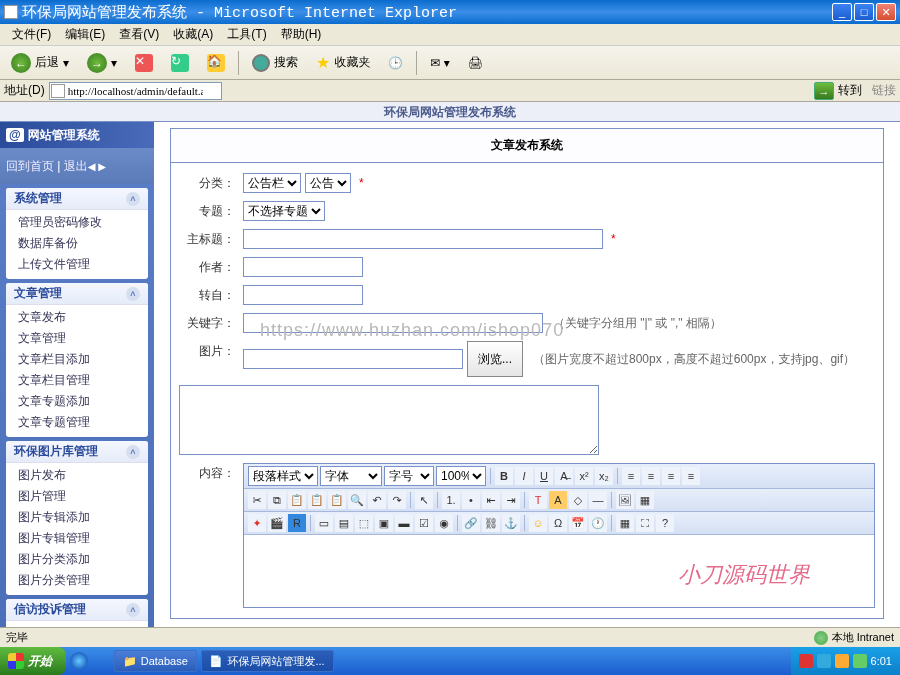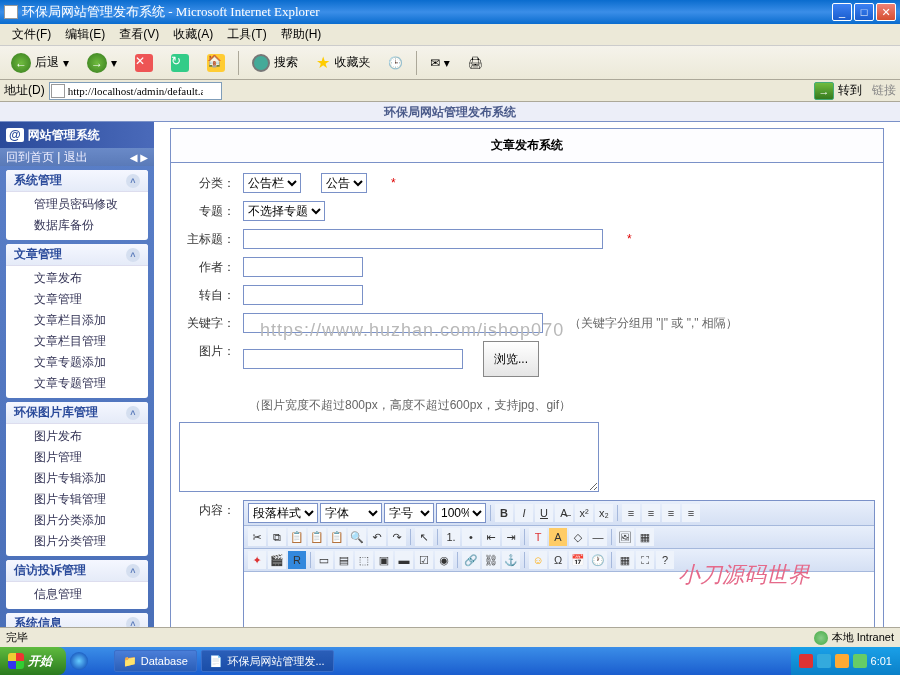--- a/index.html
+++ b/index.html
@@ -1,21 +1,21 @@
 <!DOCTYPE html>
 <html><head>
 <meta charset="utf-8">
 <style>
 * { margin: 0; padding: 0; box-sizing: border-box; }
 body { font-family: "Microsoft YaHei", SimSun, sans-serif; font-size: 12px; background: #ece9d8; width: 900px; height: 675px; overflow: hidden; position: relative; }
 
 
 .titlebar { height: 24px; background: linear-gradient(to bottom, #0a6cce, #3b8ee8 50%, #0a6cce); color: white; display: flex; align-items: center; padding: 0 4px; }
 .titlebar .page-icon { width: 14px; height: 14px; background: #fff; margin-right: 4px; border: 1px solid #999; }
-.titlebar .title-text { flex: 1; font-size: 13px; font-family: Liberation Serif, serif; }
+.titlebar .title-text { flex: 1; font-size: 15px; font-family: Liberation Mono, monospace; }
 .titlebar .winbtns { display: flex; gap: 2px; }
 .titlebar .winbtn { width: 20px; height: 18px; border: 1px solid #fff; border-radius: 2px; display: flex; align-items: center; justify-content: center; font-size: 11px; color: white; }
 .winbtn.min { background: linear-gradient(#3c81f3,#1a5dce); }
 .winbtn.max { background: linear-gradient(#3c81f3,#1a5dce); }
 .winbtn.close { background: linear-gradient(#f08276,#d64f31); }
 
 
 .menubar { height: 22px; background: #ece9d8; display: flex; align-items: center; padding: 0 6px; gap: 2px; border-bottom: 1px solid #ccc; }
 .menubar .mitem { padding: 2px 6px; }
 
@@ -42,36 +42,36 @@
 
 .page-header { height:20px; background:#eceef8; border-bottom:1px solid #7a91c8; text-align:center; line-height:20px; color:#4a5a8a; font-weight:bold; }
 
 
 .content { display:flex; height: 520px; background:#fff; }
 
 
 .sidebar { width:154px; background:linear-gradient(#5a7fc8,#4a6fb8); padding:0; }
 .side-hdr { height:26px; background:linear-gradient(to right,#2a4a9a,#4a6aba); color:white; display:flex; align-items:center; padding:0 6px; font-weight:bold; }
 .side-hdr .at { background:#fff;color:#2a4a9a;border-radius:2px;padding:0 3px;margin-right:4px;font-weight:bold; }
-.side-nav { height:18px; background:linear-gradient(#6a8ac8,#5a7ab8); display:flex; align-items:center; padding:0 6px; color:#fff; justify-content:space-between; }
+.side-nav { height:36px; background:linear-gradient(#6a8ac8,#5a7ab8); display:flex; align-items:center; padding:0 6px; color:#fff; }
 .side-nav a { color:#eef; text-decoration:none; }
 .side-nav .arrows { font-size:10px; }
 .side-group { margin:4px 6px; background:#fff; border-radius:3px; overflow:hidden; }
 .sg-hdr { height:22px; background:linear-gradient(#f5f7ff,#e5ebf8); color:#2a4a9a; font-weight:bold; padding:0 8px; display:flex; align-items:center; justify-content:space-between; border-bottom:1px solid #dde; }
 .sg-hdr .chev { width:14px;height:14px;border-radius:50%;background:#d5dff0;color:#5a7aba;display:flex;align-items:center;justify-content:center;font-size:9px; }
-.sg-items { padding: 2px 24px 4px; }
+.sg-items { padding: 2px 8px 4px; }
 .sg-items .sgi { padding:2px 4px; color:#335; cursor:pointer; }
 
 
 .main { flex:1; background:#fff; overflow:auto; padding: 0; }
 .form-title { text-align:center; font-weight:bold; padding:8px 0; border:1px solid #7a91c8; margin:6px 16px 0; background:#fdfdff; }
 .form-body { border:1px solid #7a91c8; border-top:none; margin:0 16px 8px; padding:6px 8px; }
 .frow { display:flex; align-items:flex-start; padding:4px 0; }
 .flabel { width:64px; text-align:right; padding-right:8px; color:#333; line-height:20px; }
-.fcontrol { flex:1; display:flex; align-items:center; gap:20px; flex-wrap:wrap; }
+.fcontrol { flex:1; display:flex; align-items:center; gap:4px; flex-wrap:wrap; }
 .fcontrol input[type=text] { height:20px; border:1px solid #7a91c8; padding:0 4px; font-size:12px; }
 .fcontrol select { height:20px; border:1px solid #7a91c8; font-size:12px; background:#fff; }
 .fcontrol textarea { border:1px solid #7a91c8; font-size:12px; padding:2px; }
 .req { color:#d00; margin-left:4px; }
 .fhint { color:#666; margin-left:6px; }
 .btn-browse { height:36px; padding:0 10px; background:linear-gradient(#fff,#e5e5e5); border:1px solid #888; font-size:12px; }
 .watermark { position:absolute; left:260px; top:320px; font-size:18px; color:#b8b8b8; font-family:Arial; pointer-events:none; letter-spacing:1px; }
 .watermark2 { position:absolute; right:90px; bottom:85px; font-size:22px; color:#e56a8a; font-style:italic; font-family:KaiTi,serif; pointer-events:none; }
 
 
@@ -173,20 +173,21 @@
     </div>
     <div id="sidebar-groups">
         <div class="side-group">
           <div class="sg-hdr">
             <span>系统管理</span>
             <span class="chev">˄</span>
           </div>
           <div class="sg-items">
             <div class="sgi">管理员密码修改</div>
             <div class="sgi">数据库备份</div>
+            <div class="sgi">上传文件管理</div>
           </div>
         </div>
         <div class="side-group">
           <div class="sg-hdr">
             <span>文章管理</span>
             <span class="chev">˄</span>
           </div>
           <div class="sg-items">
             <div class="sgi">文章发布</div>
             <div class="sgi">文章管理</div>

